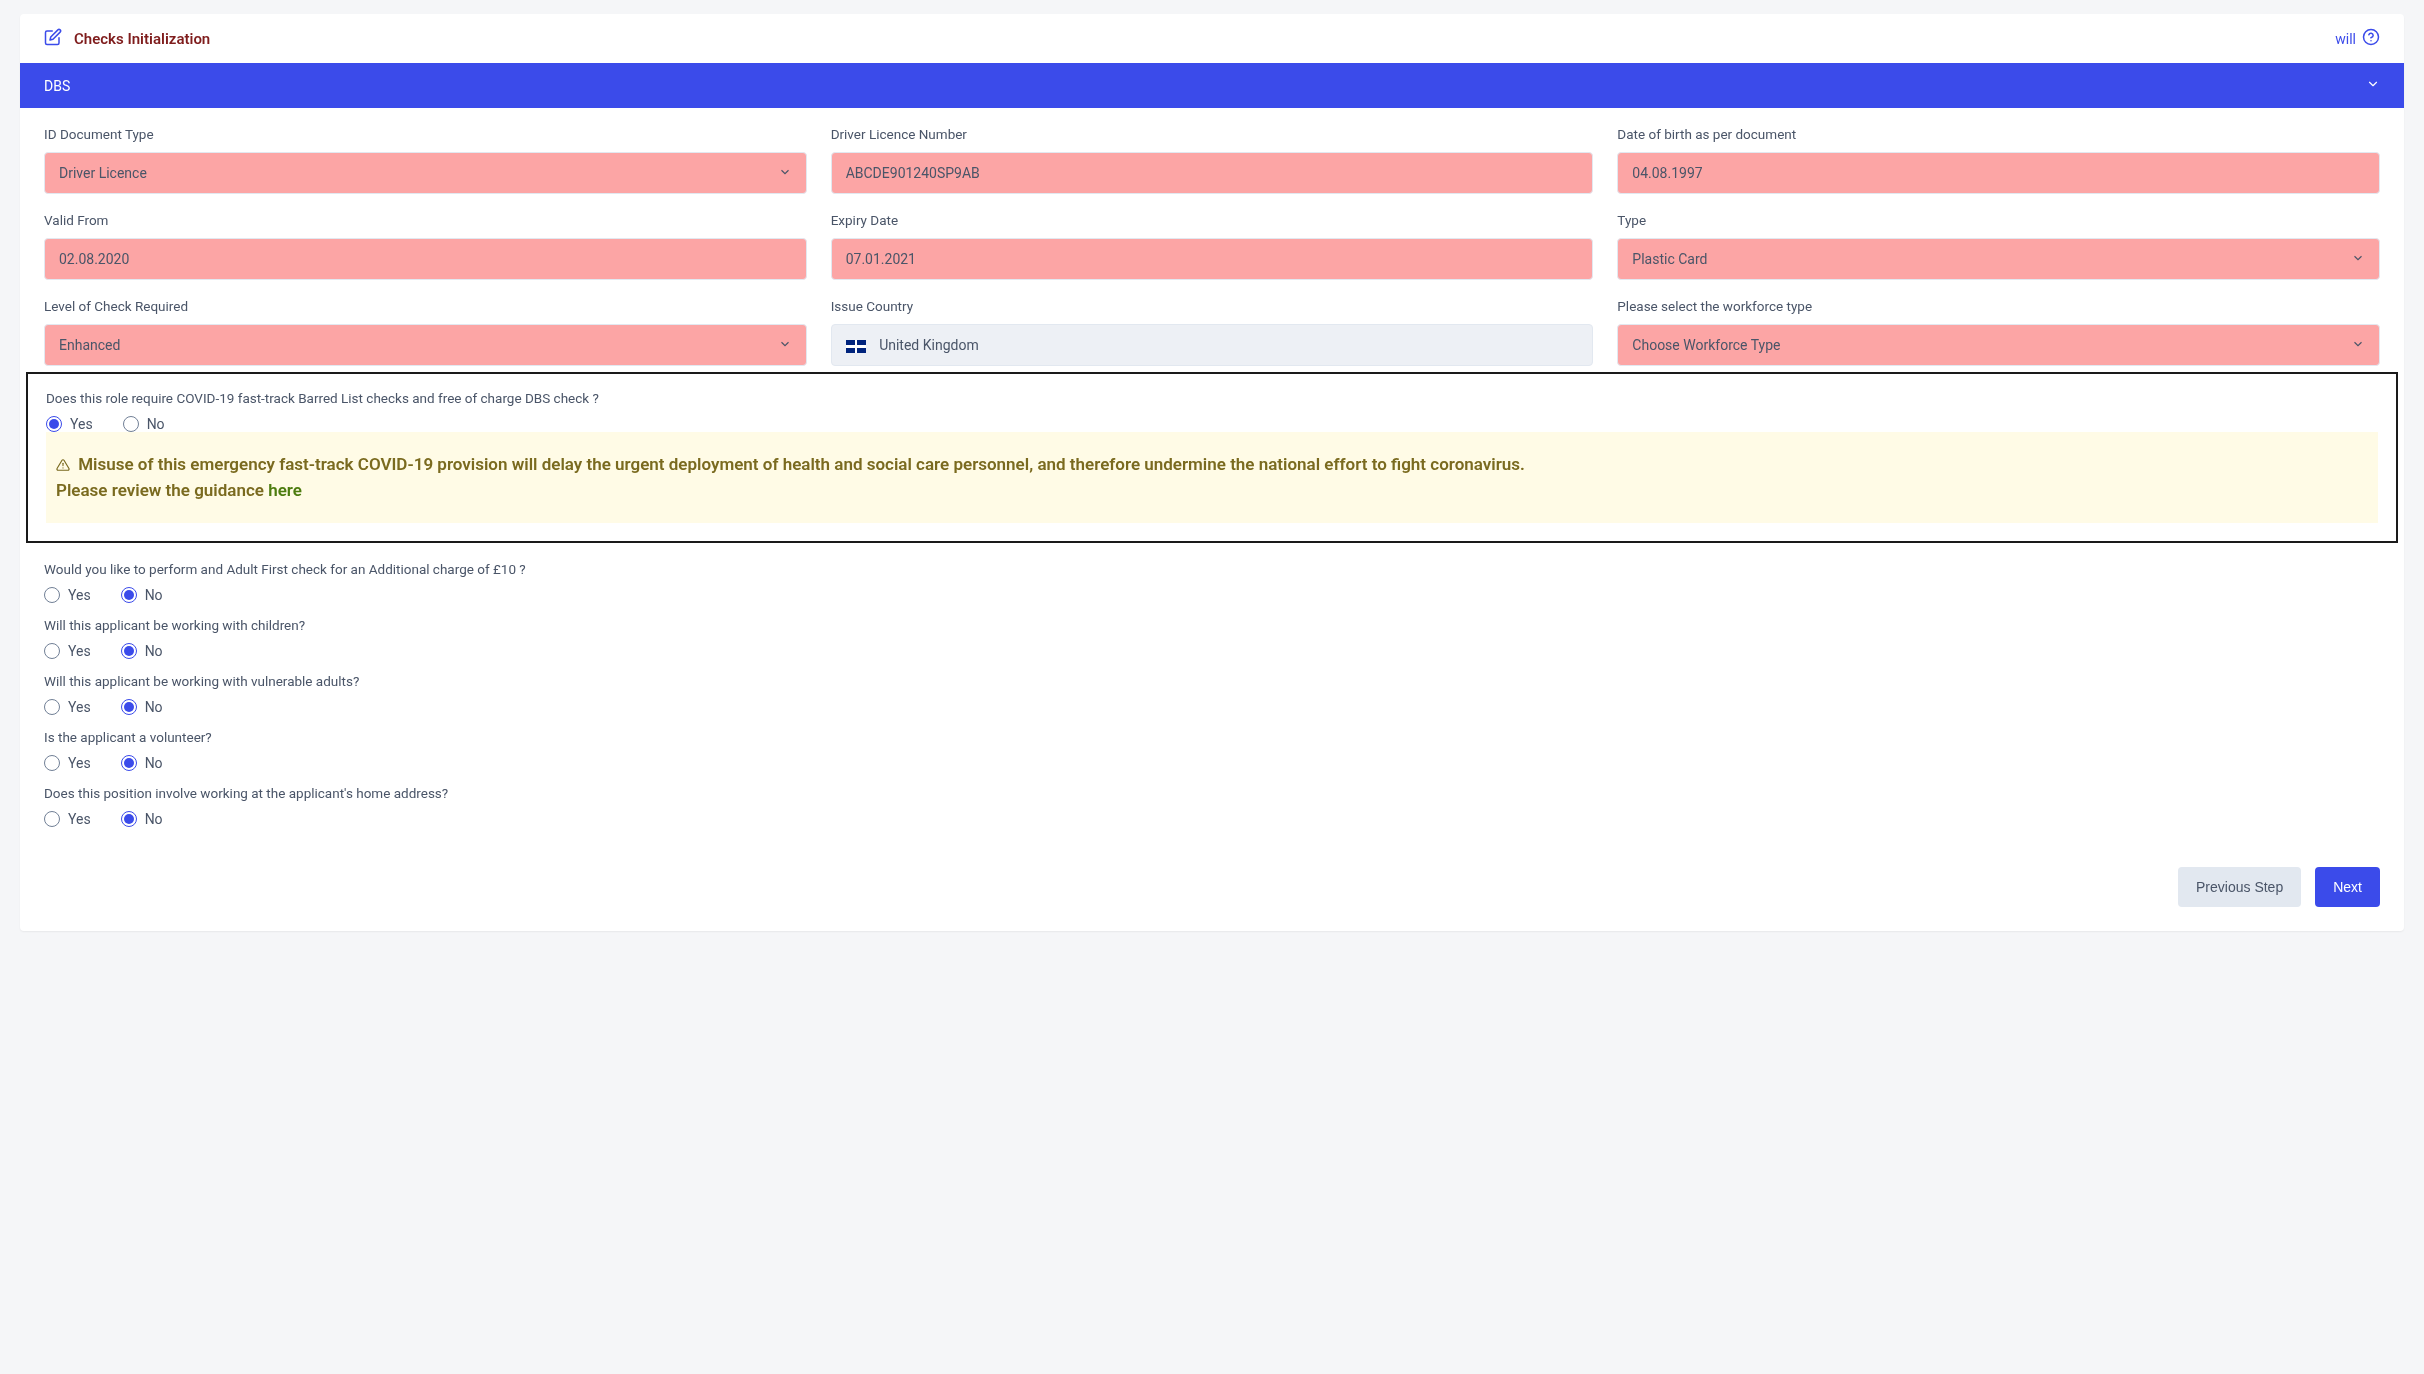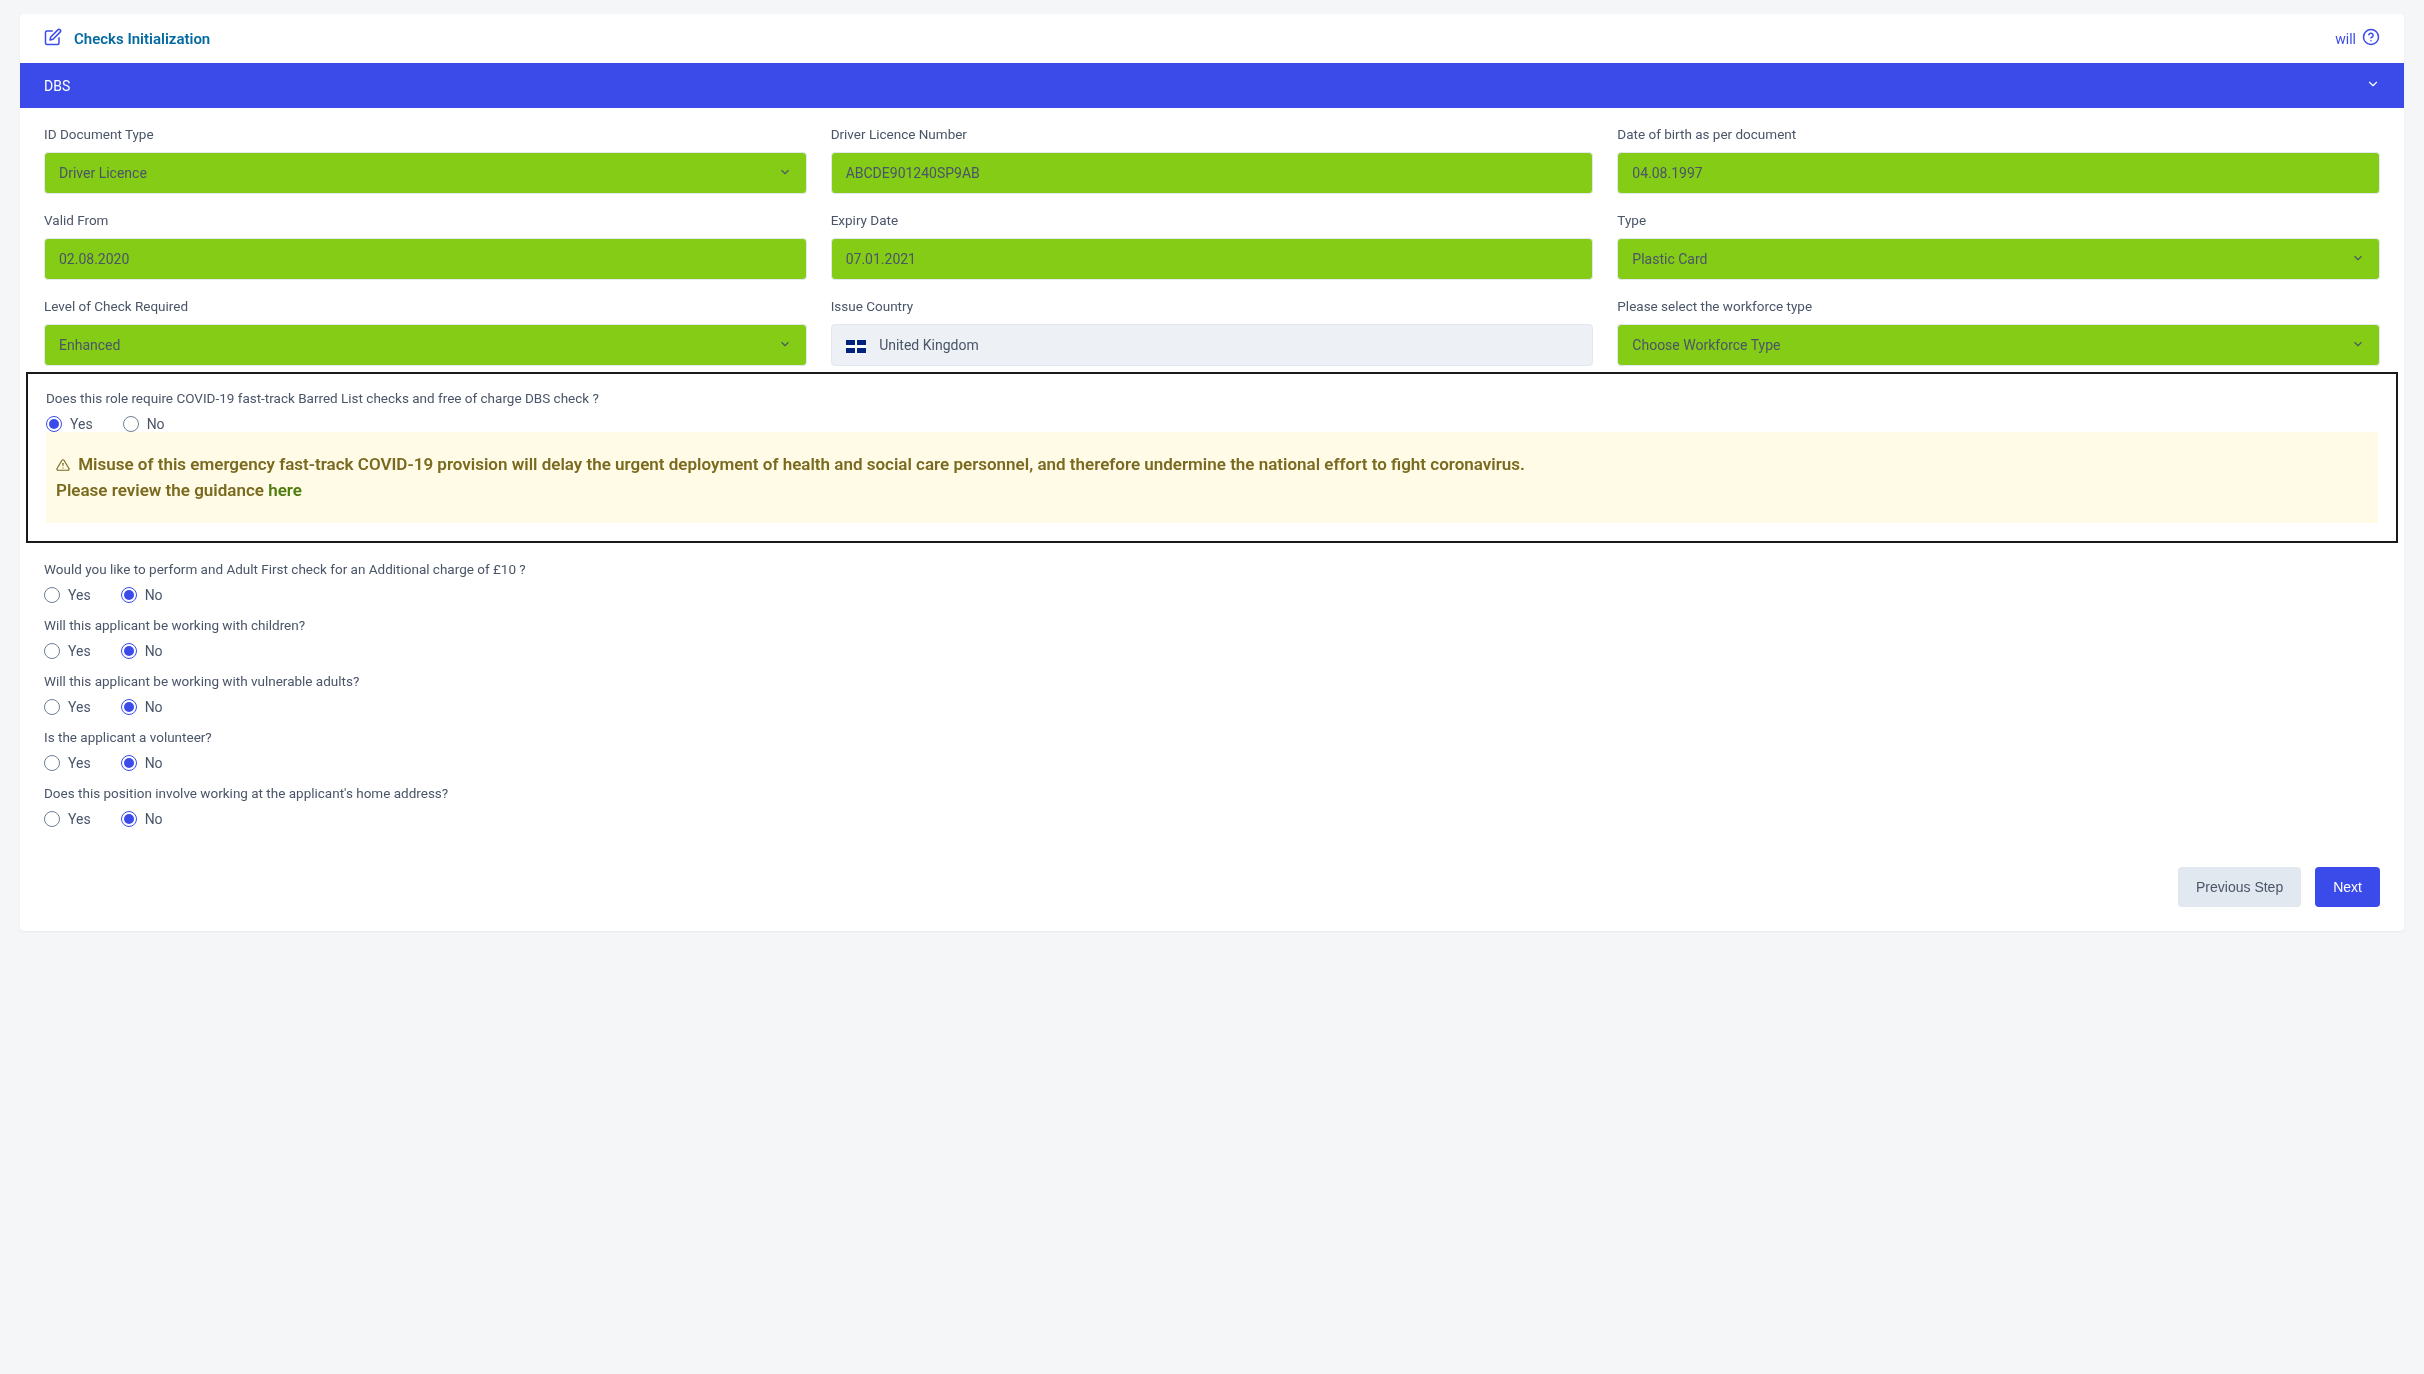--- a/index.html
+++ b/index.html
@@ -20,21 +20,21 @@
   align-items: center;
   justify-content: space-between;
   padding: 14px 24px;
 }
 .card-header-left {
   display: flex;
   align-items: center;
   gap: 12px;
 }
 .card-header-left svg { width: 18px; height: 18px; stroke: #3b4bea; }
-.card-title { font-weight: 600; color: #0369a1; font-size: 15px; }
+.card-title { font-weight: 600; color: #7f1d1d; font-size: 15px; }
 .help-link { color: #3b4bea; font-size: 14px; display: inline-flex; align-items: center; gap: 6px; text-decoration: none; cursor: pointer; }
 .help-link svg { width: 18px; height: 18px; stroke: #3b4bea; }
 .accordion-bar {
   background: #3b4bea;
   color: #fff;
   padding: 14px 24px;
   display: flex;
   align-items: center;
   justify-content: space-between;
   font-size: 14px;
@@ -50,21 +50,21 @@
 }
 .field-label { color: #4a5568; font-size: 13.5px; margin-bottom: 10px; display: block; }
 .input, .select {
   width: 100%;
   height: 42px;
   padding: 0 14px;
   border: 1px solid #e2e8f0;
   border-radius: 4px;
   font-size: 14px;
   color: #4a5568;
-  background: #84cc16;
+  background: #fca5a5;
   display: flex;
   align-items: center;
   justify-content: space-between;
 }
 .input.readonly { background: #edf0f5; border-color: #e2e8f0; }
 .select { cursor: pointer; }
 .select svg { width: 14px; height: 14px; stroke: #4a5568; }
 .flag {
   display: inline-block;
   width: 20px;

